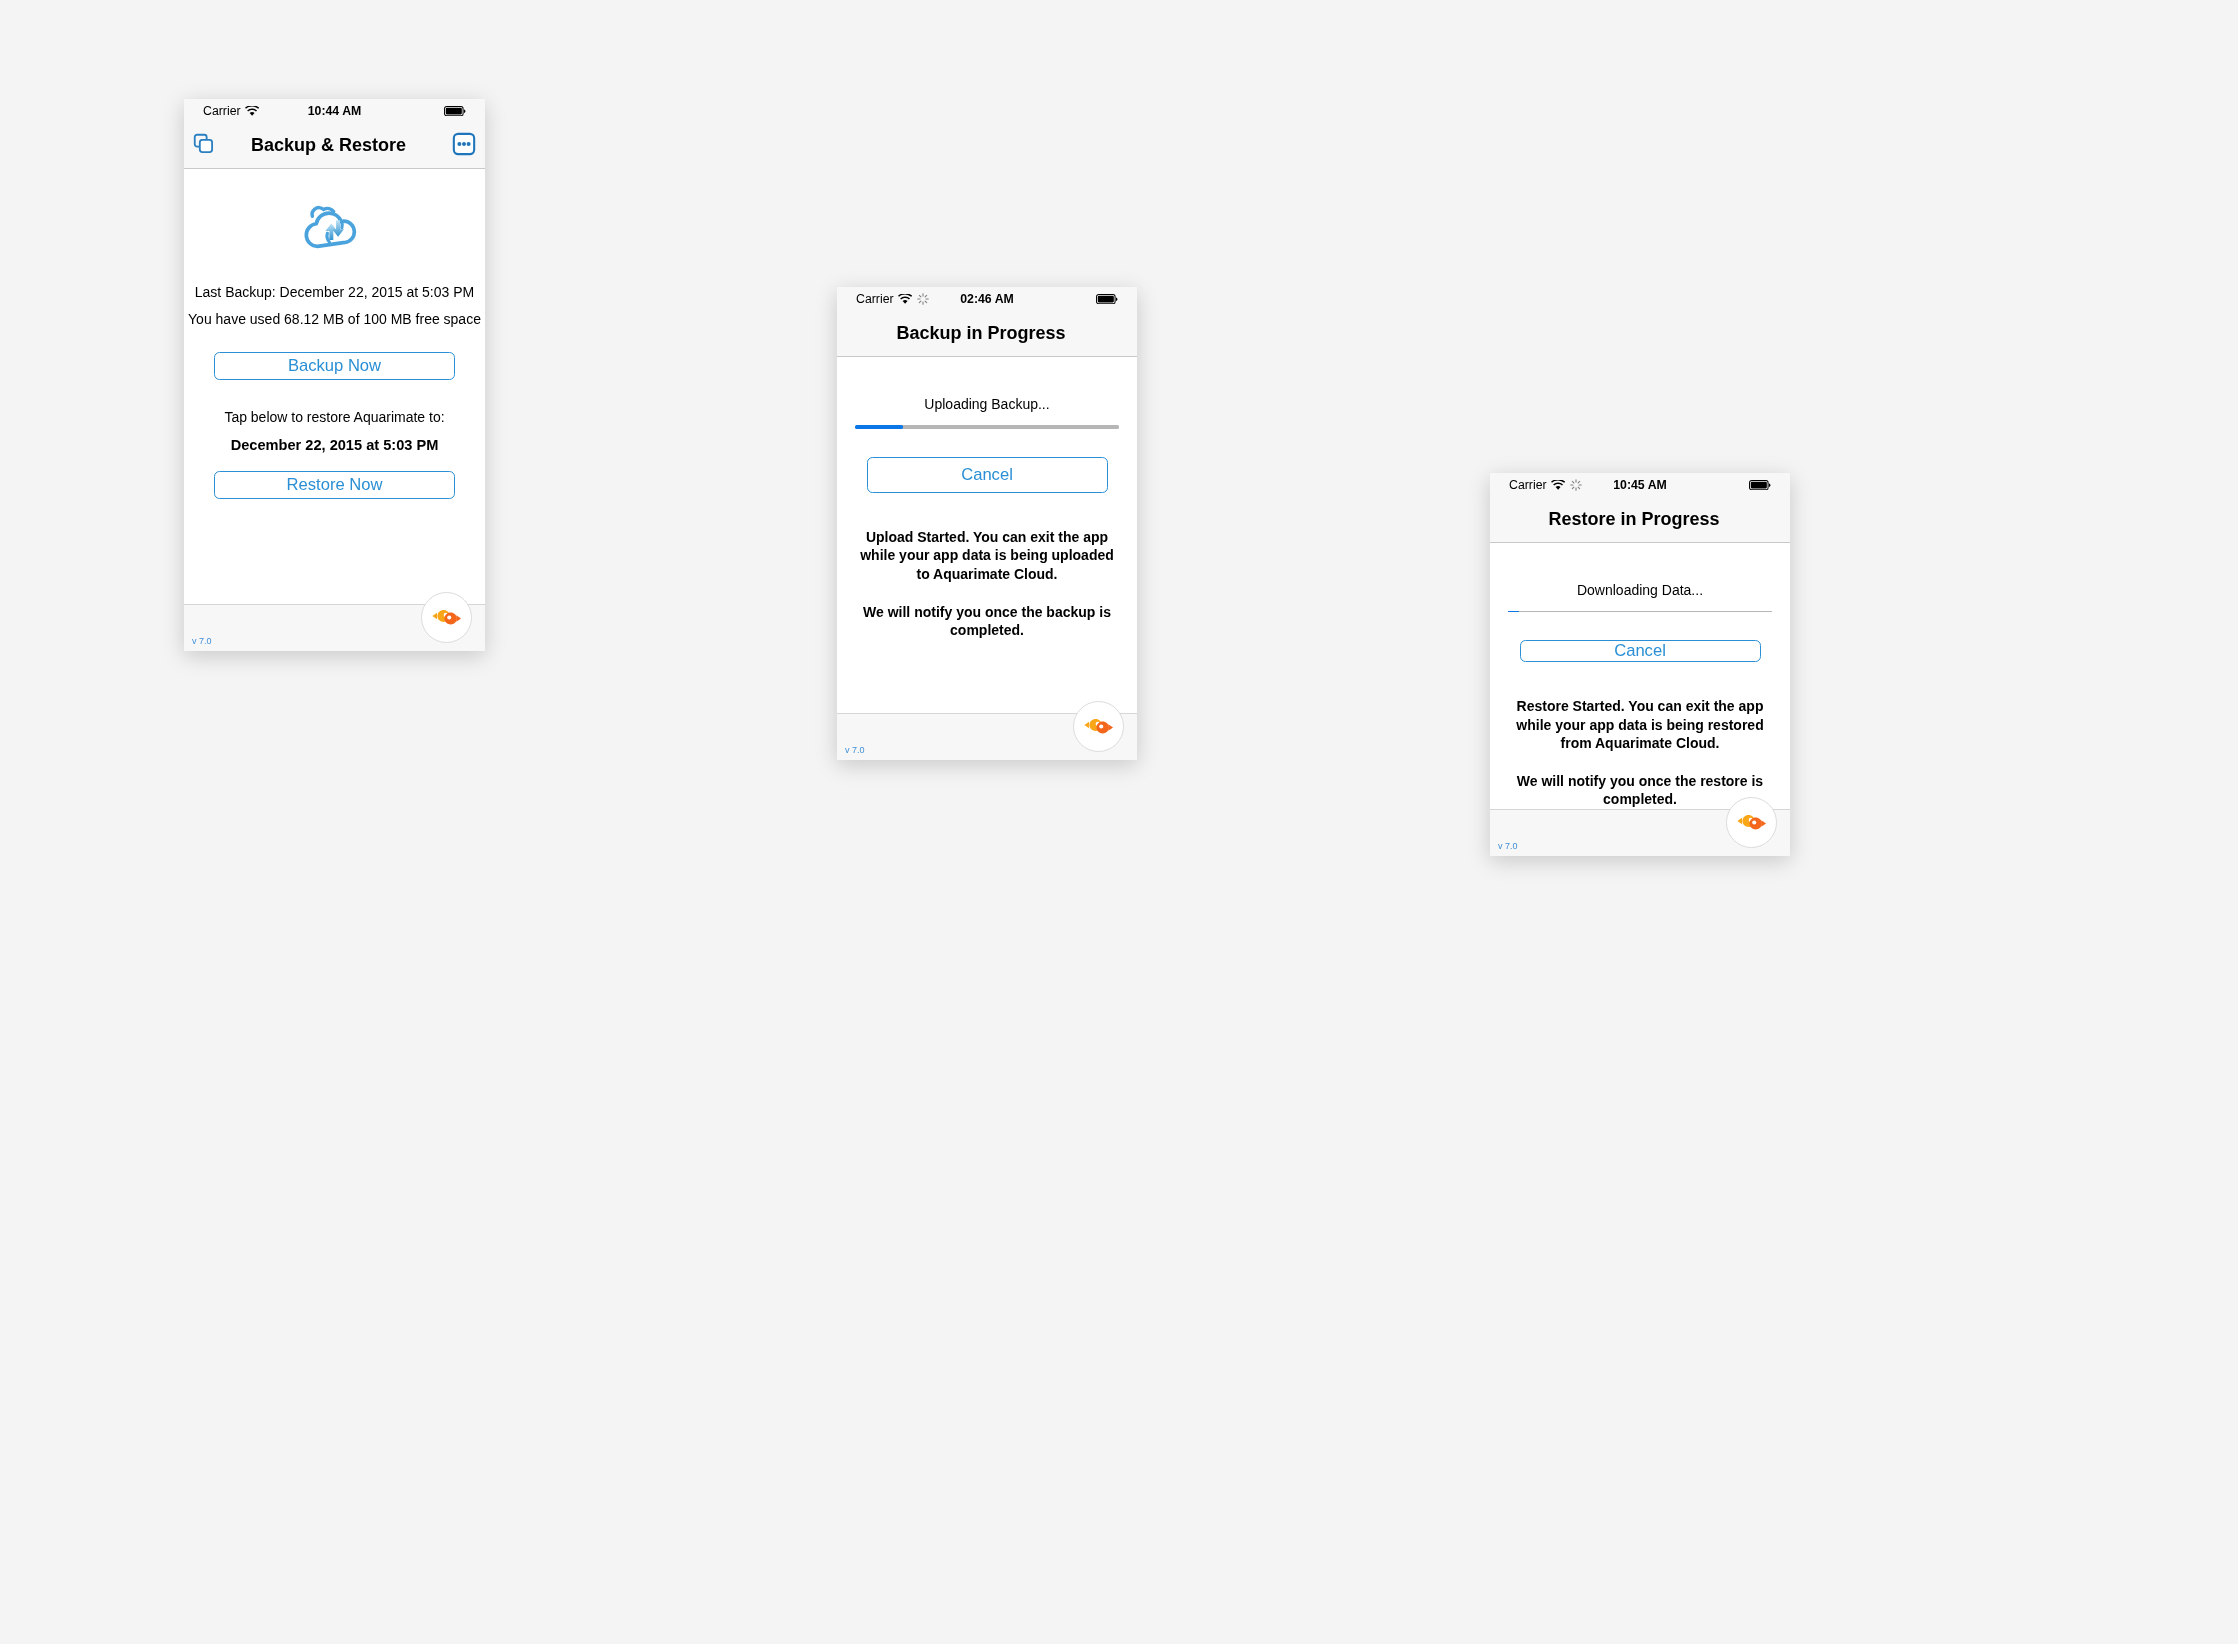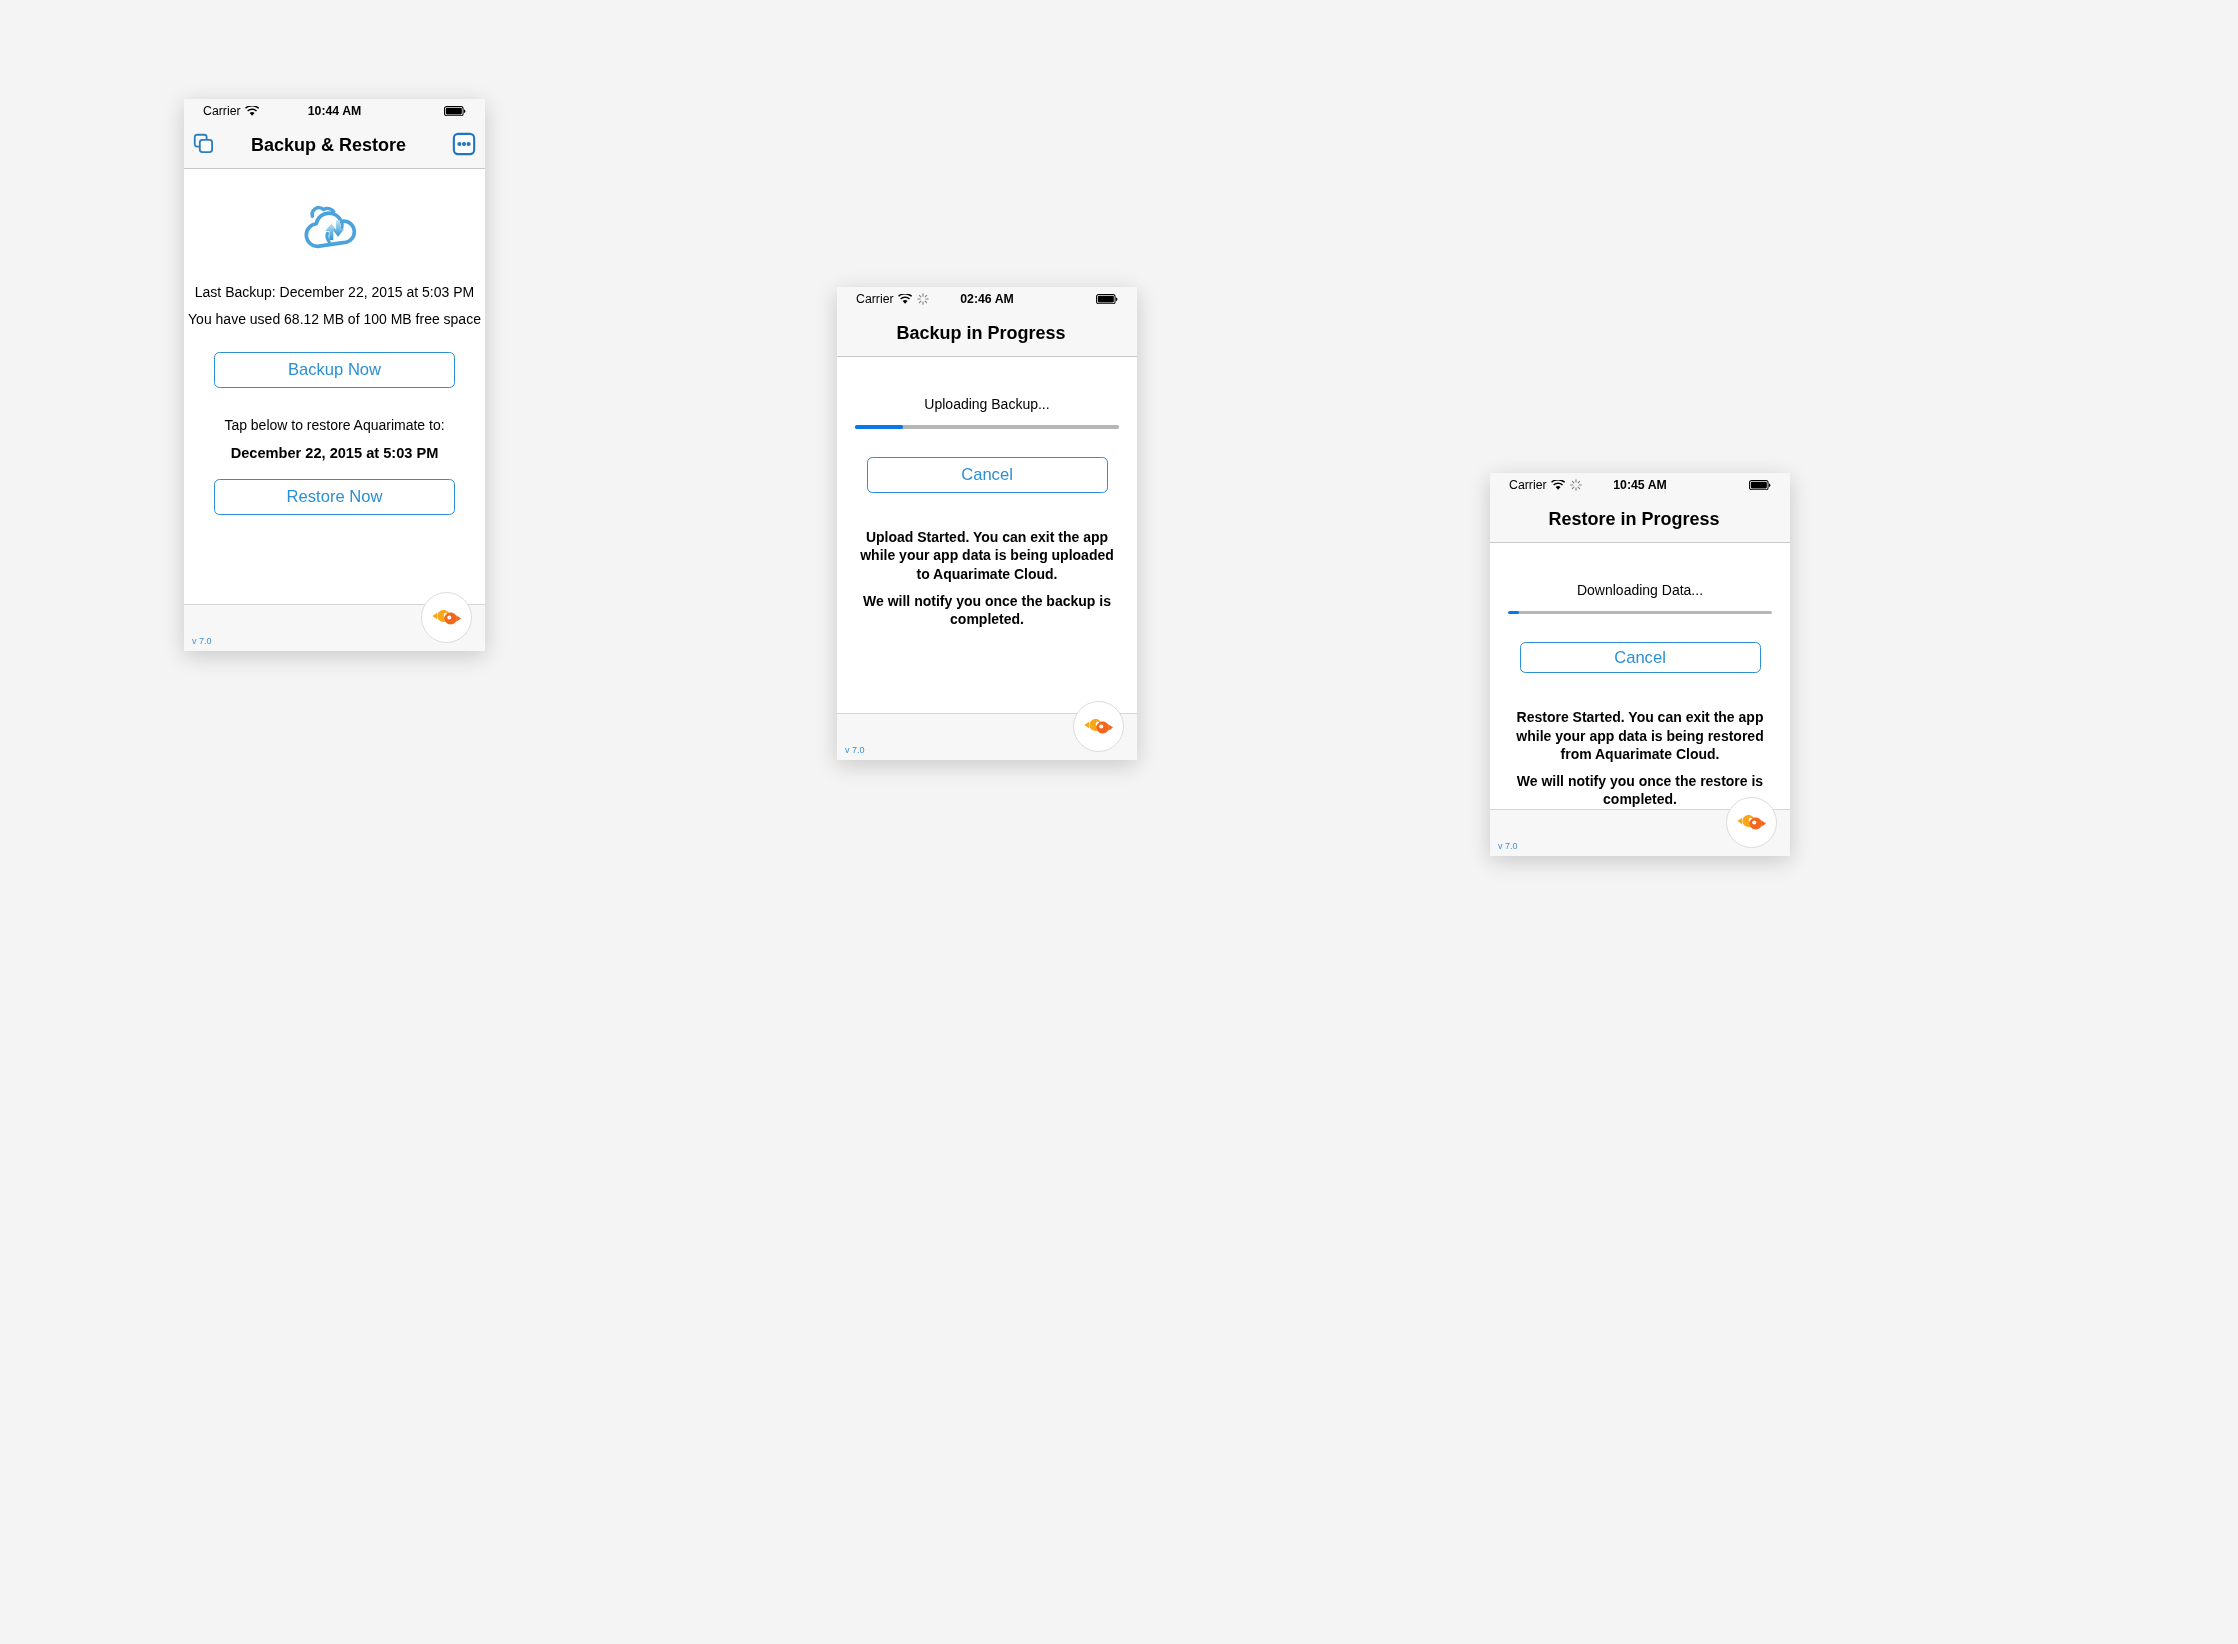--- a/index.html
+++ b/index.html
@@ -111,21 +111,21 @@
     color: #000;
     text-align: center;
     line-height: 1.0;
   }
   .info-line.first { margin-top: 26px; }
   .info-line.second { margin-top: 12.7px; }
 
   .pill-button {
     box-sizing: border-box;
     width: 241px;
-    height: 36px;
+    height: 28px;
     border: 1.3px solid #2a8fd4;
     border-radius: 5.5px;
     background: #ffffff;
     color: #2a8fd4;
     font-size: 16.6px;
     font-family: "Liberation Sans", sans-serif;
     display: flex;
     align-items: center;
     justify-content: center;
     cursor: pointer;
@@ -173,21 +173,21 @@
 
   .note-block {
     margin-top: 35px;
     width: 269px;
     text-align: center;
     font-size: 14px;
     font-weight: bold;
     color: #000;
     line-height: 1.33;
   }
-  .note-block .note-second { margin-top: 8px; }
+  .note-block .note-second { margin-top: 19px; }
 
   
   .footer {
     height: 46px;
     background: #f7f7f7;
     border-top: 0.8px solid #d6d6d6;
     position: relative;
     flex: none;
   }
   .version-label {

